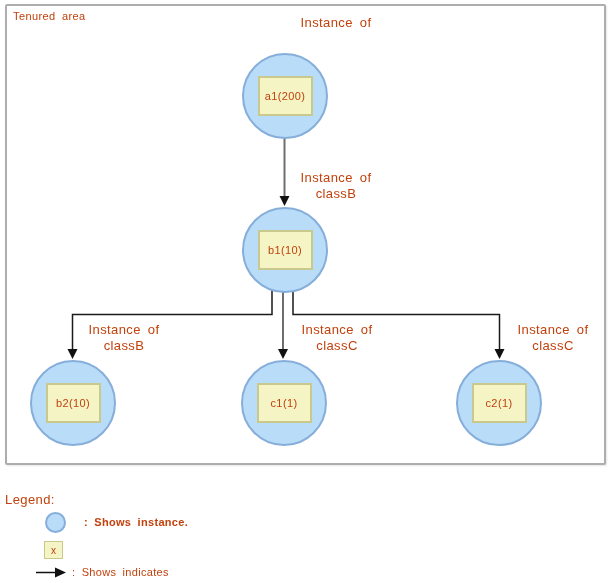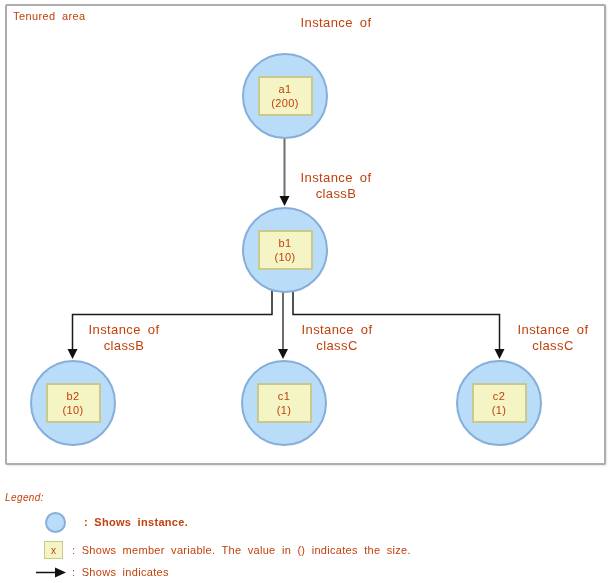--- a/index.html
+++ b/index.html
@@ -36,21 +36,21 @@
     background: #b9dcf8;
     border: 2px solid #86aeda;
     box-sizing: border-box;
     display: flex; align-items: center; justify-content: center;
   }
   .member-box {
     width: 55px; height: 40px;
     background: #f4f4c5;
     border: 2px solid #c9c98e;
     box-sizing: border-box;
-    display: flex; flex-direction: column;
+    display: flex; 
     align-items: center; justify-content: center;
     font-size: 11px; line-height: 14px;
     letter-spacing: 0.4px;
   }
   .inst-a1 { left: 242px; top: 53px; }
   .inst-b1 { left: 242px; top: 207px; }
   .inst-b2 { left: 30px;  top: 360px; }
   .inst-c1 { left: 241px; top: 360px; }
   .inst-c2 { left: 456px; top: 360px; }
   .node-label {
@@ -61,21 +61,21 @@
     letter-spacing: 0.4px; word-spacing: 3px;
   }
   .node-label span { display: block; }
   .lbl-a1 { left: 286px; top: 15px; }
   .lbl-b1 { left: 286px; top: 170px; }
   .lbl-b2 { left: 74px;  top: 322px; }
   .lbl-c1 { left: 287px; top: 322px; }
   .lbl-c2 { left: 503px; top: 322px; }
   .legend-title {
     position: absolute; left: 5px; top: 492px;
-    font-size: 10px; letter-spacing: 0.4px; font-style: italic;
+    font-size: 13px; letter-spacing: 0.4px;
   }
   .legend-row { position: absolute; font-size: 11px; letter-spacing: 0.3px; word-spacing: 3px; }
   .legend-circle {
     position: absolute; left: 45px; top: 512px;
     width: 21px; height: 21px; border-radius: 50%;
     background: #b9dcf8; border: 2px solid #86aeda;
     box-sizing: border-box;
   }
   .legend-text-1 { left: 84px; top: 516px; font-weight: bold; }
   .legend-membox {
@@ -169,21 +169,20 @@
   </div>
 
   <div class="legend-title">Legend:</div>
 
   <div class="legend-circle"></div>
   <div class="legend-row legend-text-1">: Shows instance.</div>
 
   <div class="legend-membox">
     <span>x</span>
   </div>
-  <div class="legend-row legend-text-2">: Shows member variable. The value in () indicates the size.</div>
 
   <svg class="legend-arrow" width="34" height="13" viewBox="0 0 34 13">
     <line x1="2" y1="6.5" x2="22" y2="6.5" stroke="#111111" stroke-width="1.5"></line>
     <polygon points="32,6.5 21,1.5 21,11.5" fill="#111111"></polygon>
   </svg>
   <div class="legend-row legend-text-3">: Shows indicates</div>
 
 </div>
 
 </body></html>

